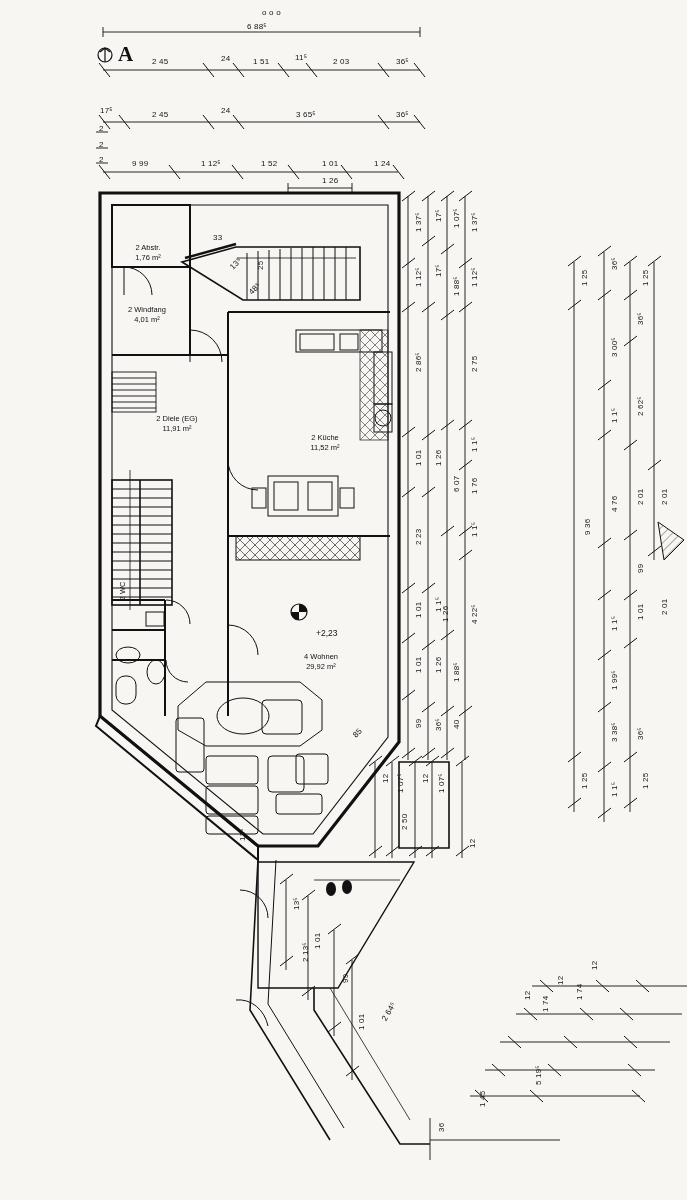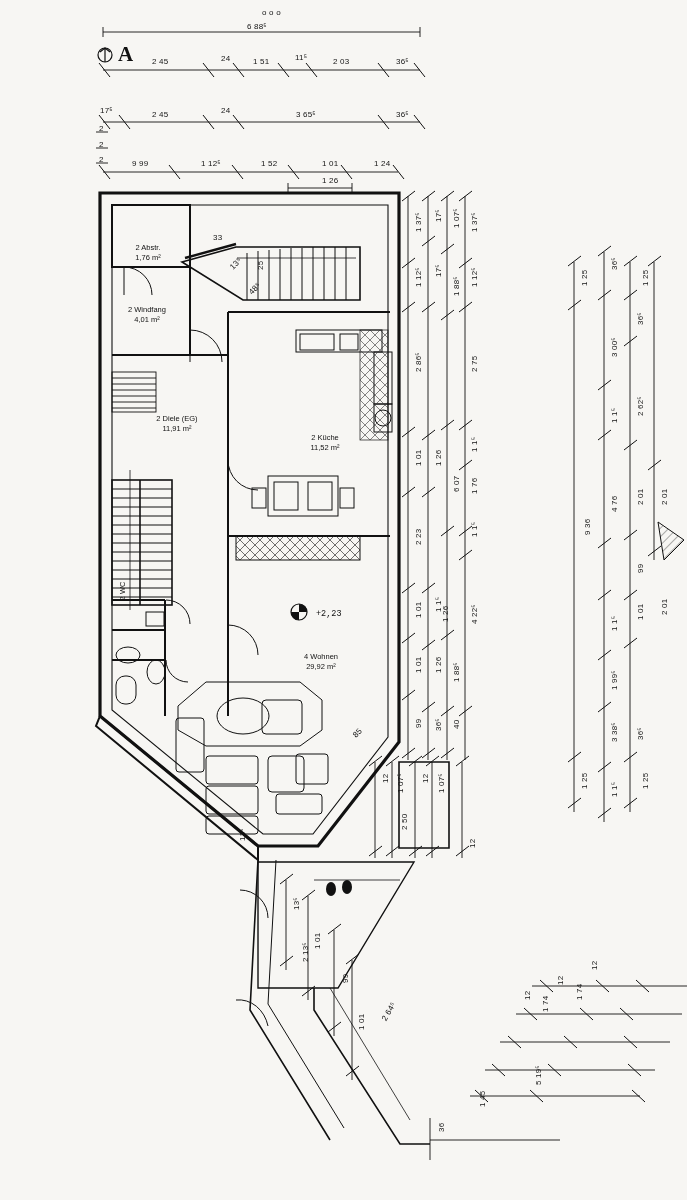--- a/index.html
+++ b/index.html
@@ -456,21 +456,21 @@
       <circle cx="299" cy="612" r="8" fill="none" stroke="#111" stroke-width="1.2"></circle>
       <path d="M299,604 A8,8 0 0 1 307,612 L299,612 Z" fill="#111"></path>
       <path d="M299,620 A8,8 0 0 1 291,612 L299,612 Z" fill="#111"></path>
     </g>
   </svg>
 
   <div class="layer">
 
     <div class="north-letter" style="left:118px; top:42px;">A</div>
 
-    <div class="level" style="left:316px; top:609px;font-family:Liberation Mono, monospace;">+2,23</div>
+    <div class="level" style="left:316px; top:628px;">+2,23</div>
 
     <div class="room" style="left:118px; top:212px; width:60px;margin-top:31px;">
       <span class="nm">2 Abstr.</span>
       <span class="ar">1,76 m²</span>
     </div>
     <div class="room" style="left:112px; top:305px; width:70px;">
       <span class="nm">2 Windfang</span>
       <span class="ar">4,01 m²</span>
     </div>
     <div class="room" style="left:136px; top:414px; width:82px;">

